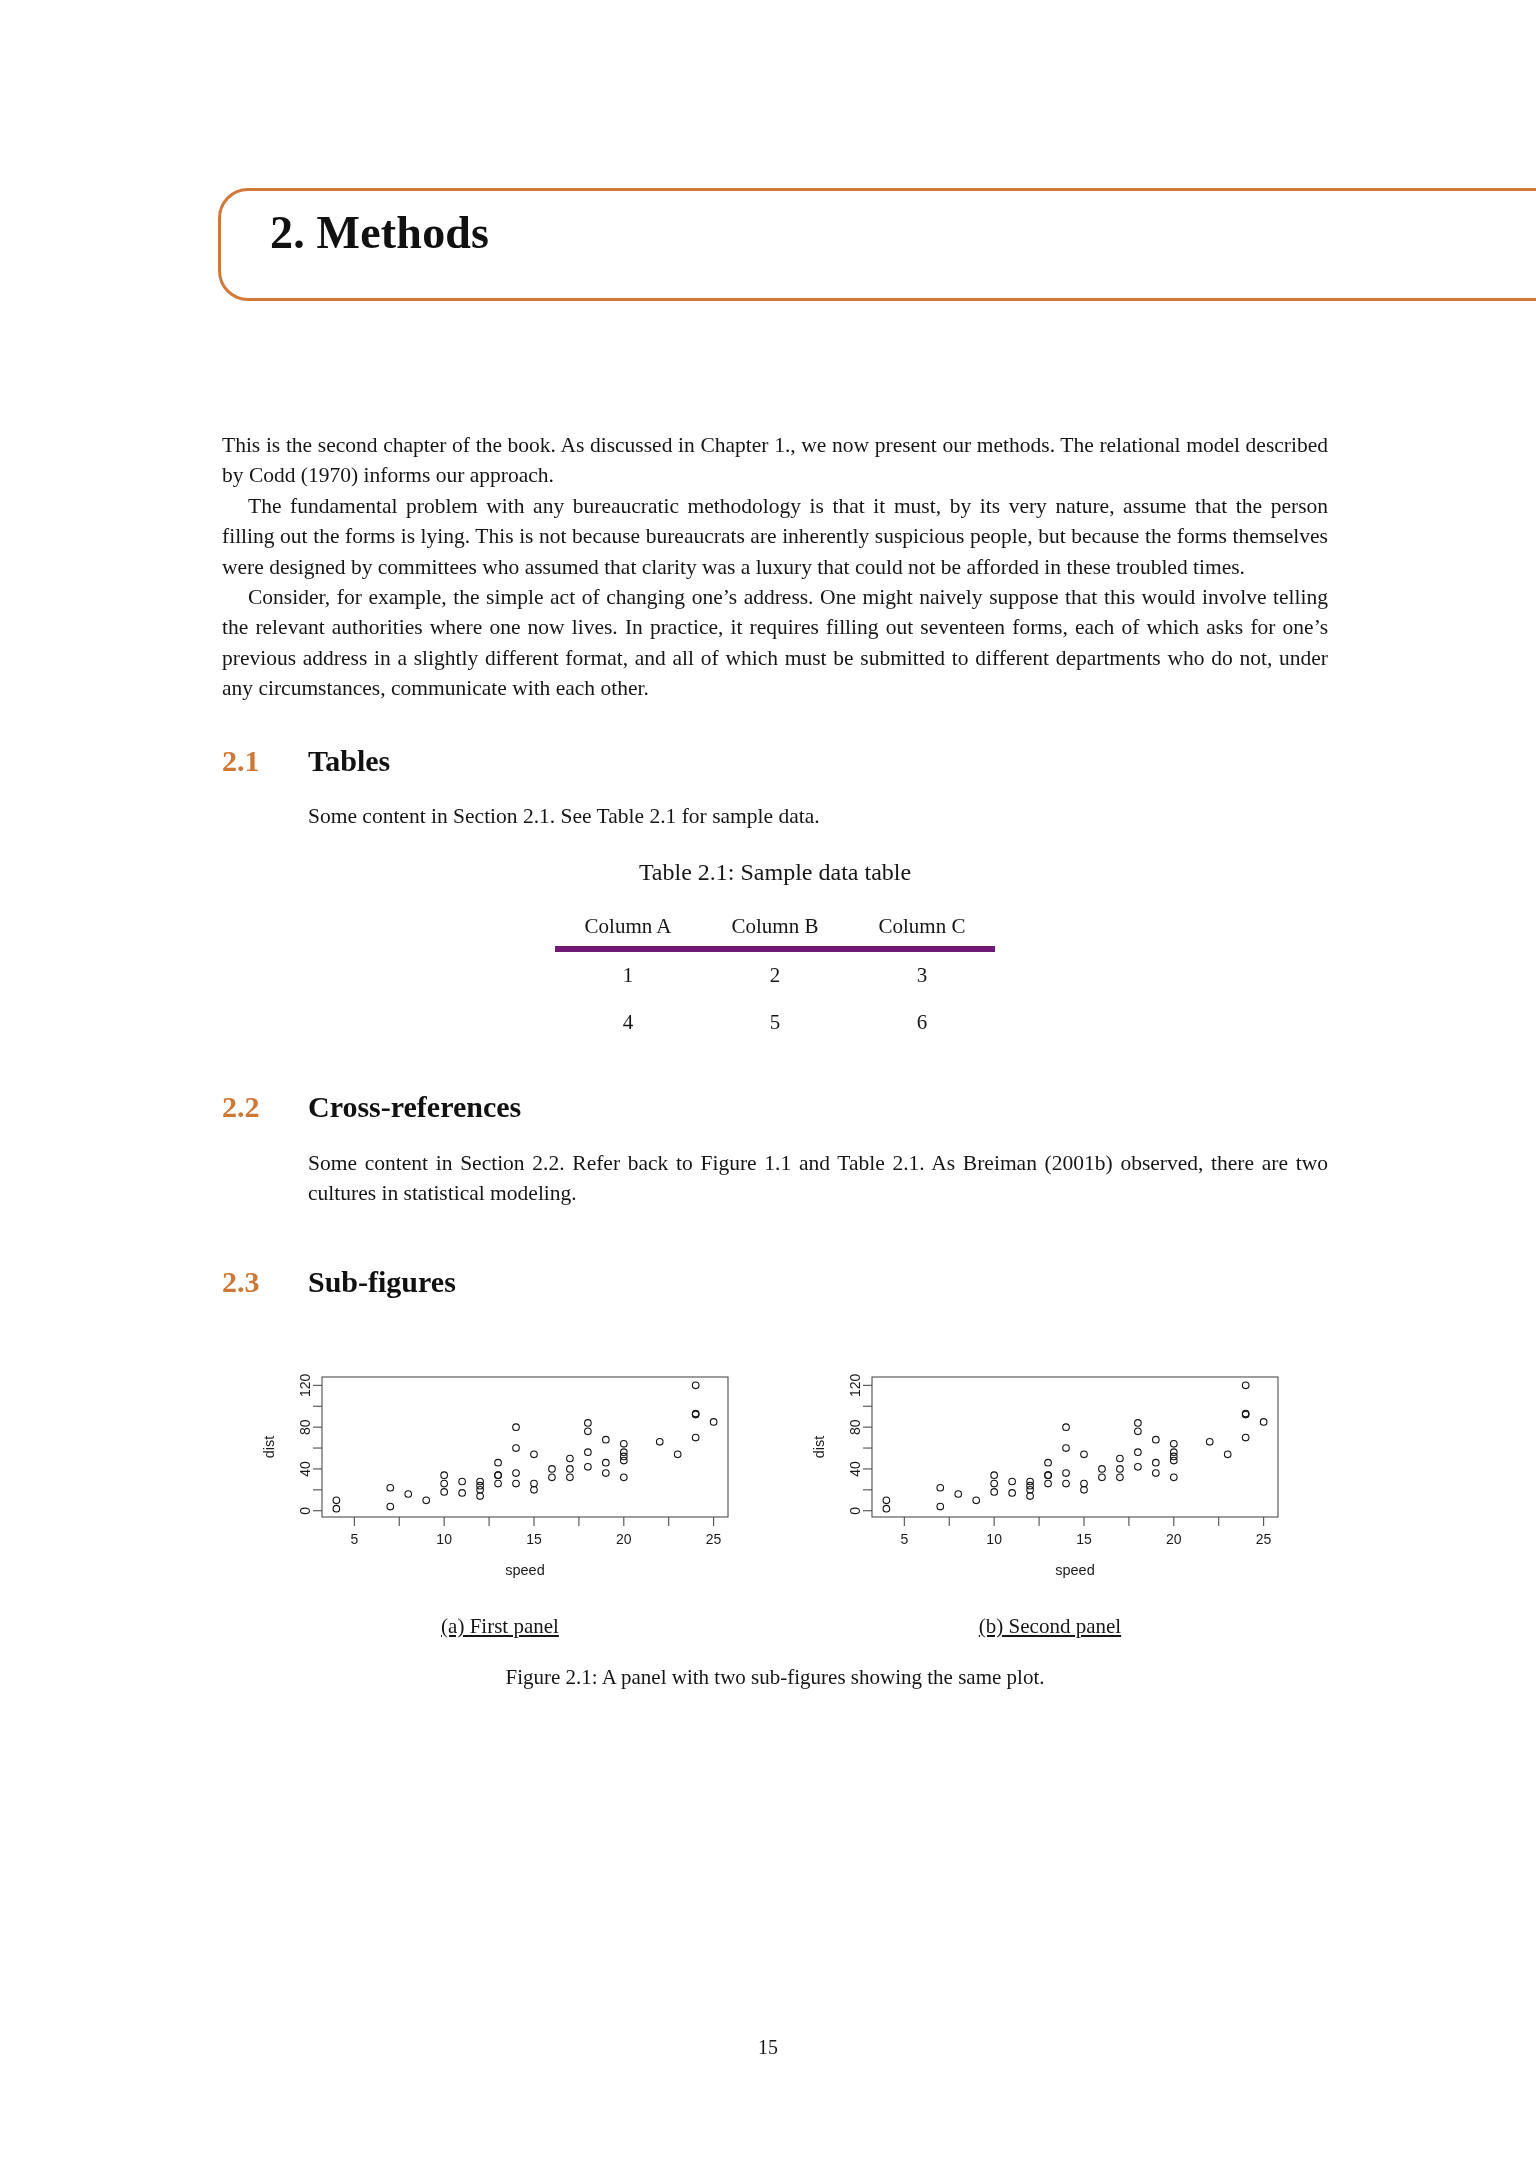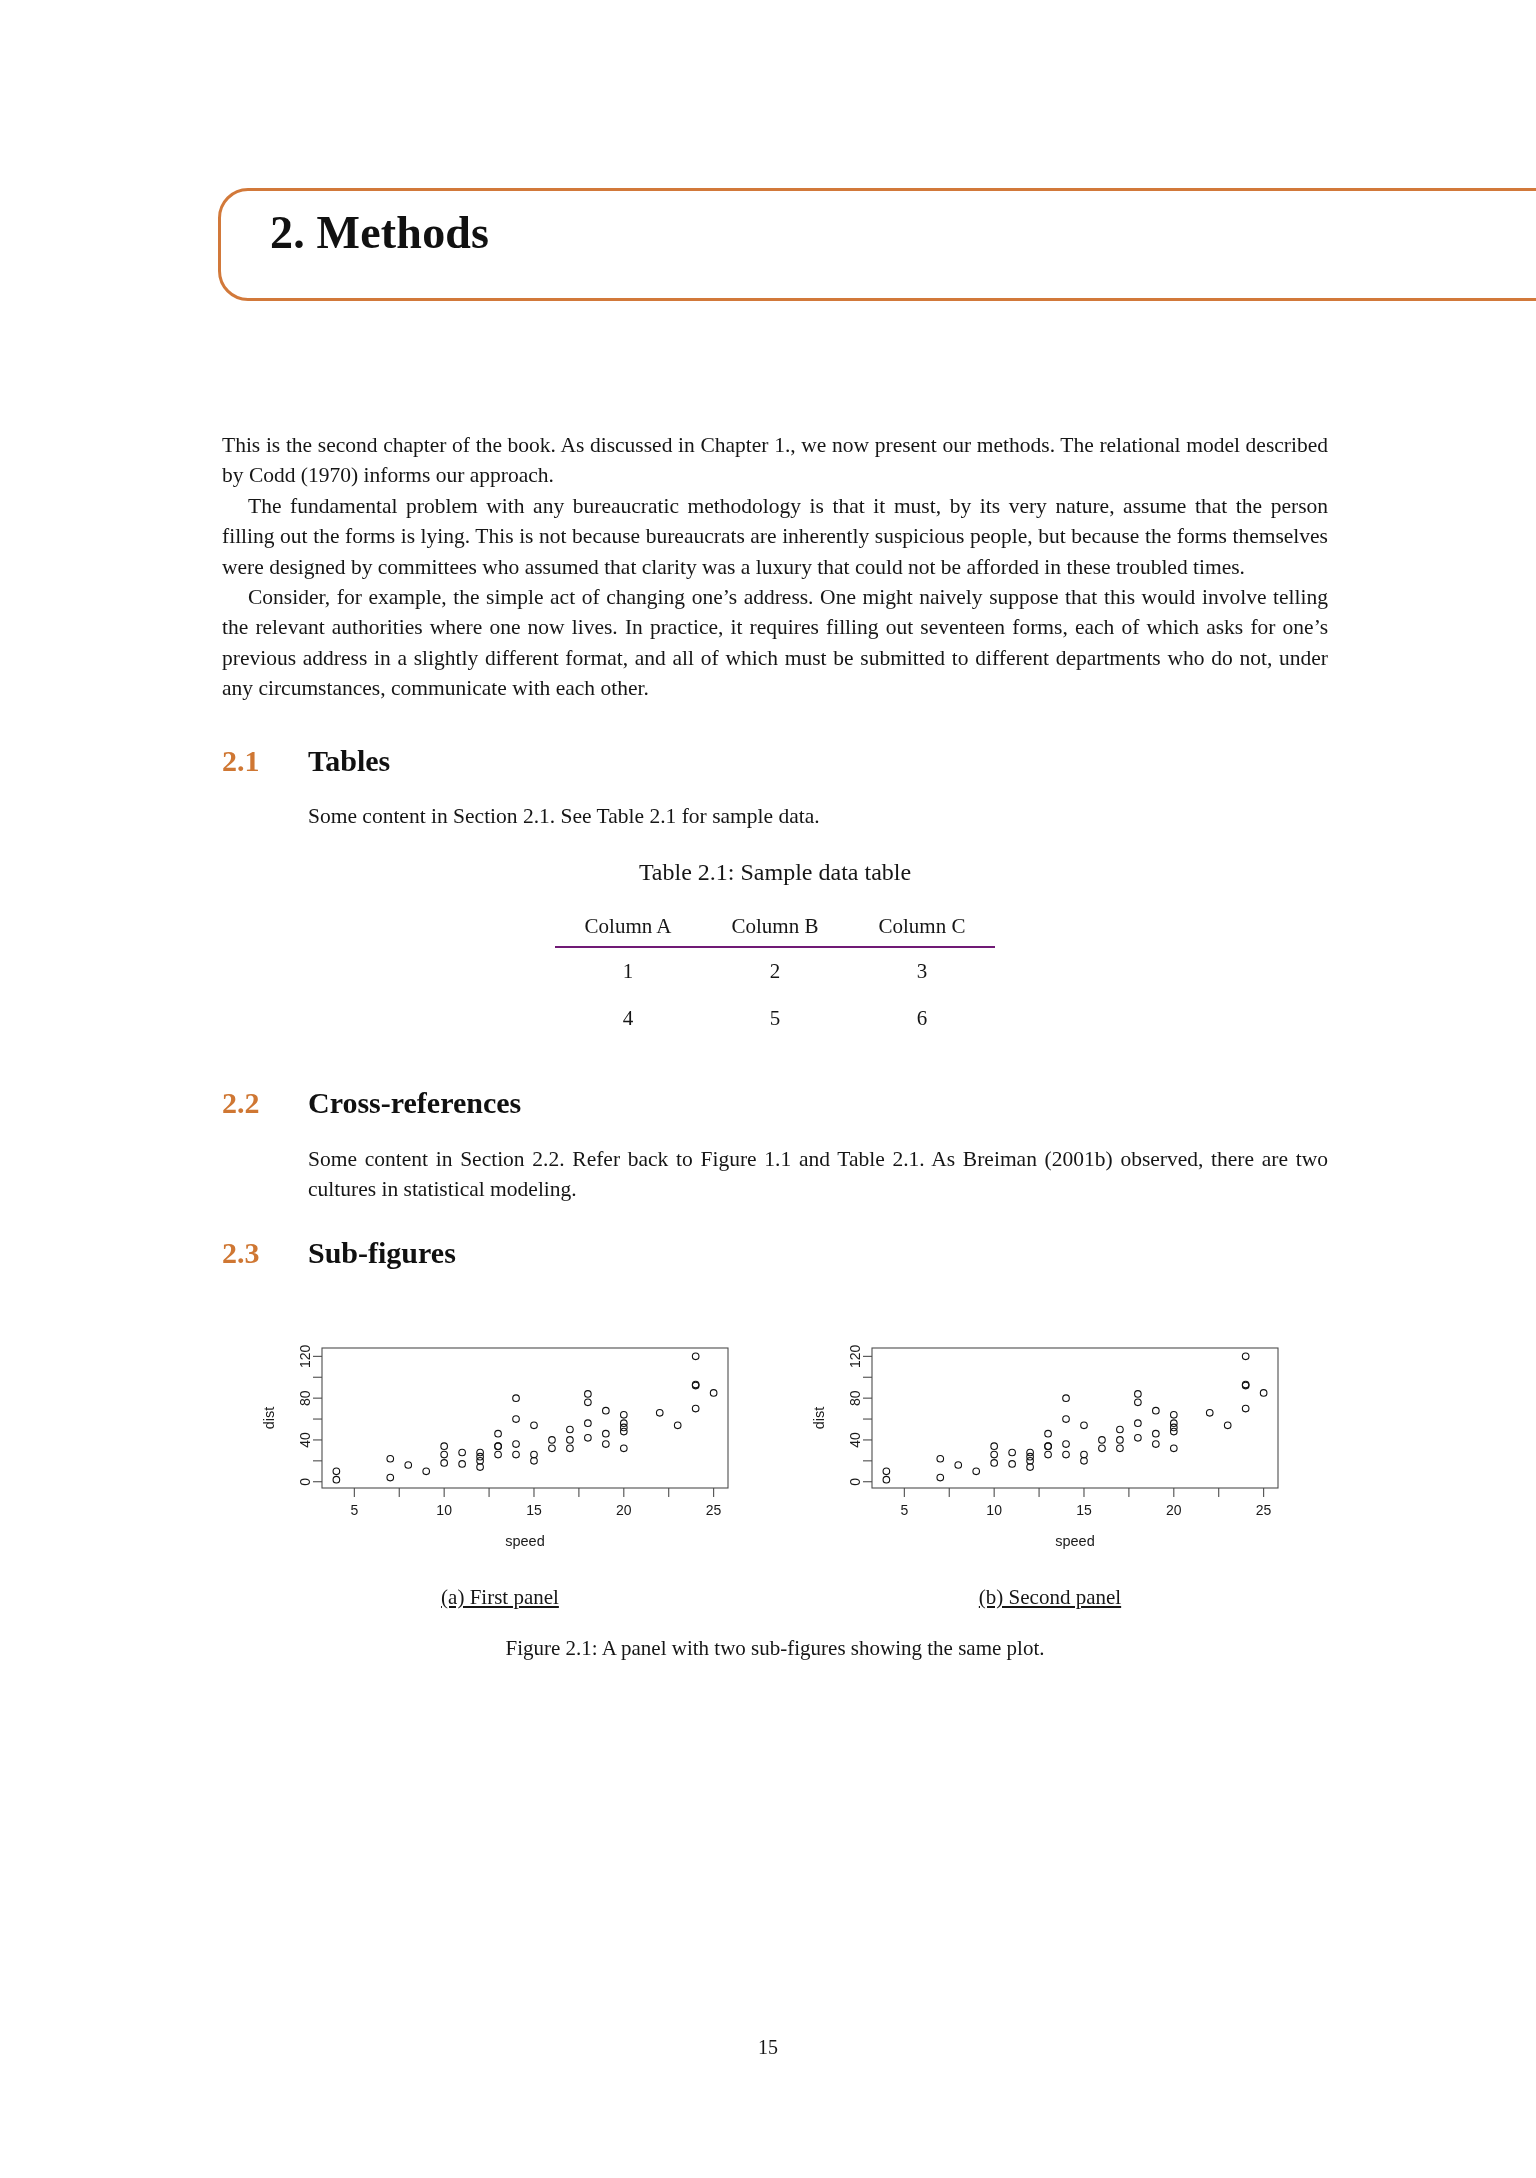--- a/index.html
+++ b/index.html
@@ -92,21 +92,21 @@
     margin: 0 auto;
     font-size: 21px;
     color: #161616;
   }
   table.data th {
     font-weight: normal;
     padding: 4px 30px 7px 30px;
     text-align: center;
     white-space: nowrap;
   }
-  table.data thead tr { border-bottom: 2px solid #701a75; font-family: Liberation Serif, serif; }
+  table.data thead tr { border-bottom: 6px solid #701a75; font-family: Liberation Serif, serif; }
   table.data td {
     padding: 11px 30px;
     text-align: center;
   }
 
   
   .figure-row {
     display: flex;
     justify-content: center;
     gap: 70px;
@@ -185,21 +185,21 @@
     </table>
 
     <div class="section-head" style="margin-top:44px;">
       <span class="sec-num">2.2</span>
       <span class="sec-title">Cross-references</span>
     </div>
     <div class="sec-body" style="margin-top:24px;">
       <p class="body">Some content in Section 2.2. Refer back to Figure 1.1 and Table 2.1. As Breiman (2001b) observed, there are two cultures in statistical modeling.</p>
     </div>
 
-    <div class="section-head" style="margin-top:31px;">
+    <div class="section-head" style="margin-top:56px;">
       <span class="sec-num">2.3</span>
       <span class="sec-title">Sub-figures</span>
     </div>
 
     <div class="figure-row" style="margin-top:66px;">
 
       <div class="subfig">
         <svg width="480" height="215" viewBox="0 0 480 215">
           <g class="plot-root">
               <rect x="62" y="12" width="406" height="140" fill="none" stroke="#4d4d4d" stroke-width="1.1"></rect>

